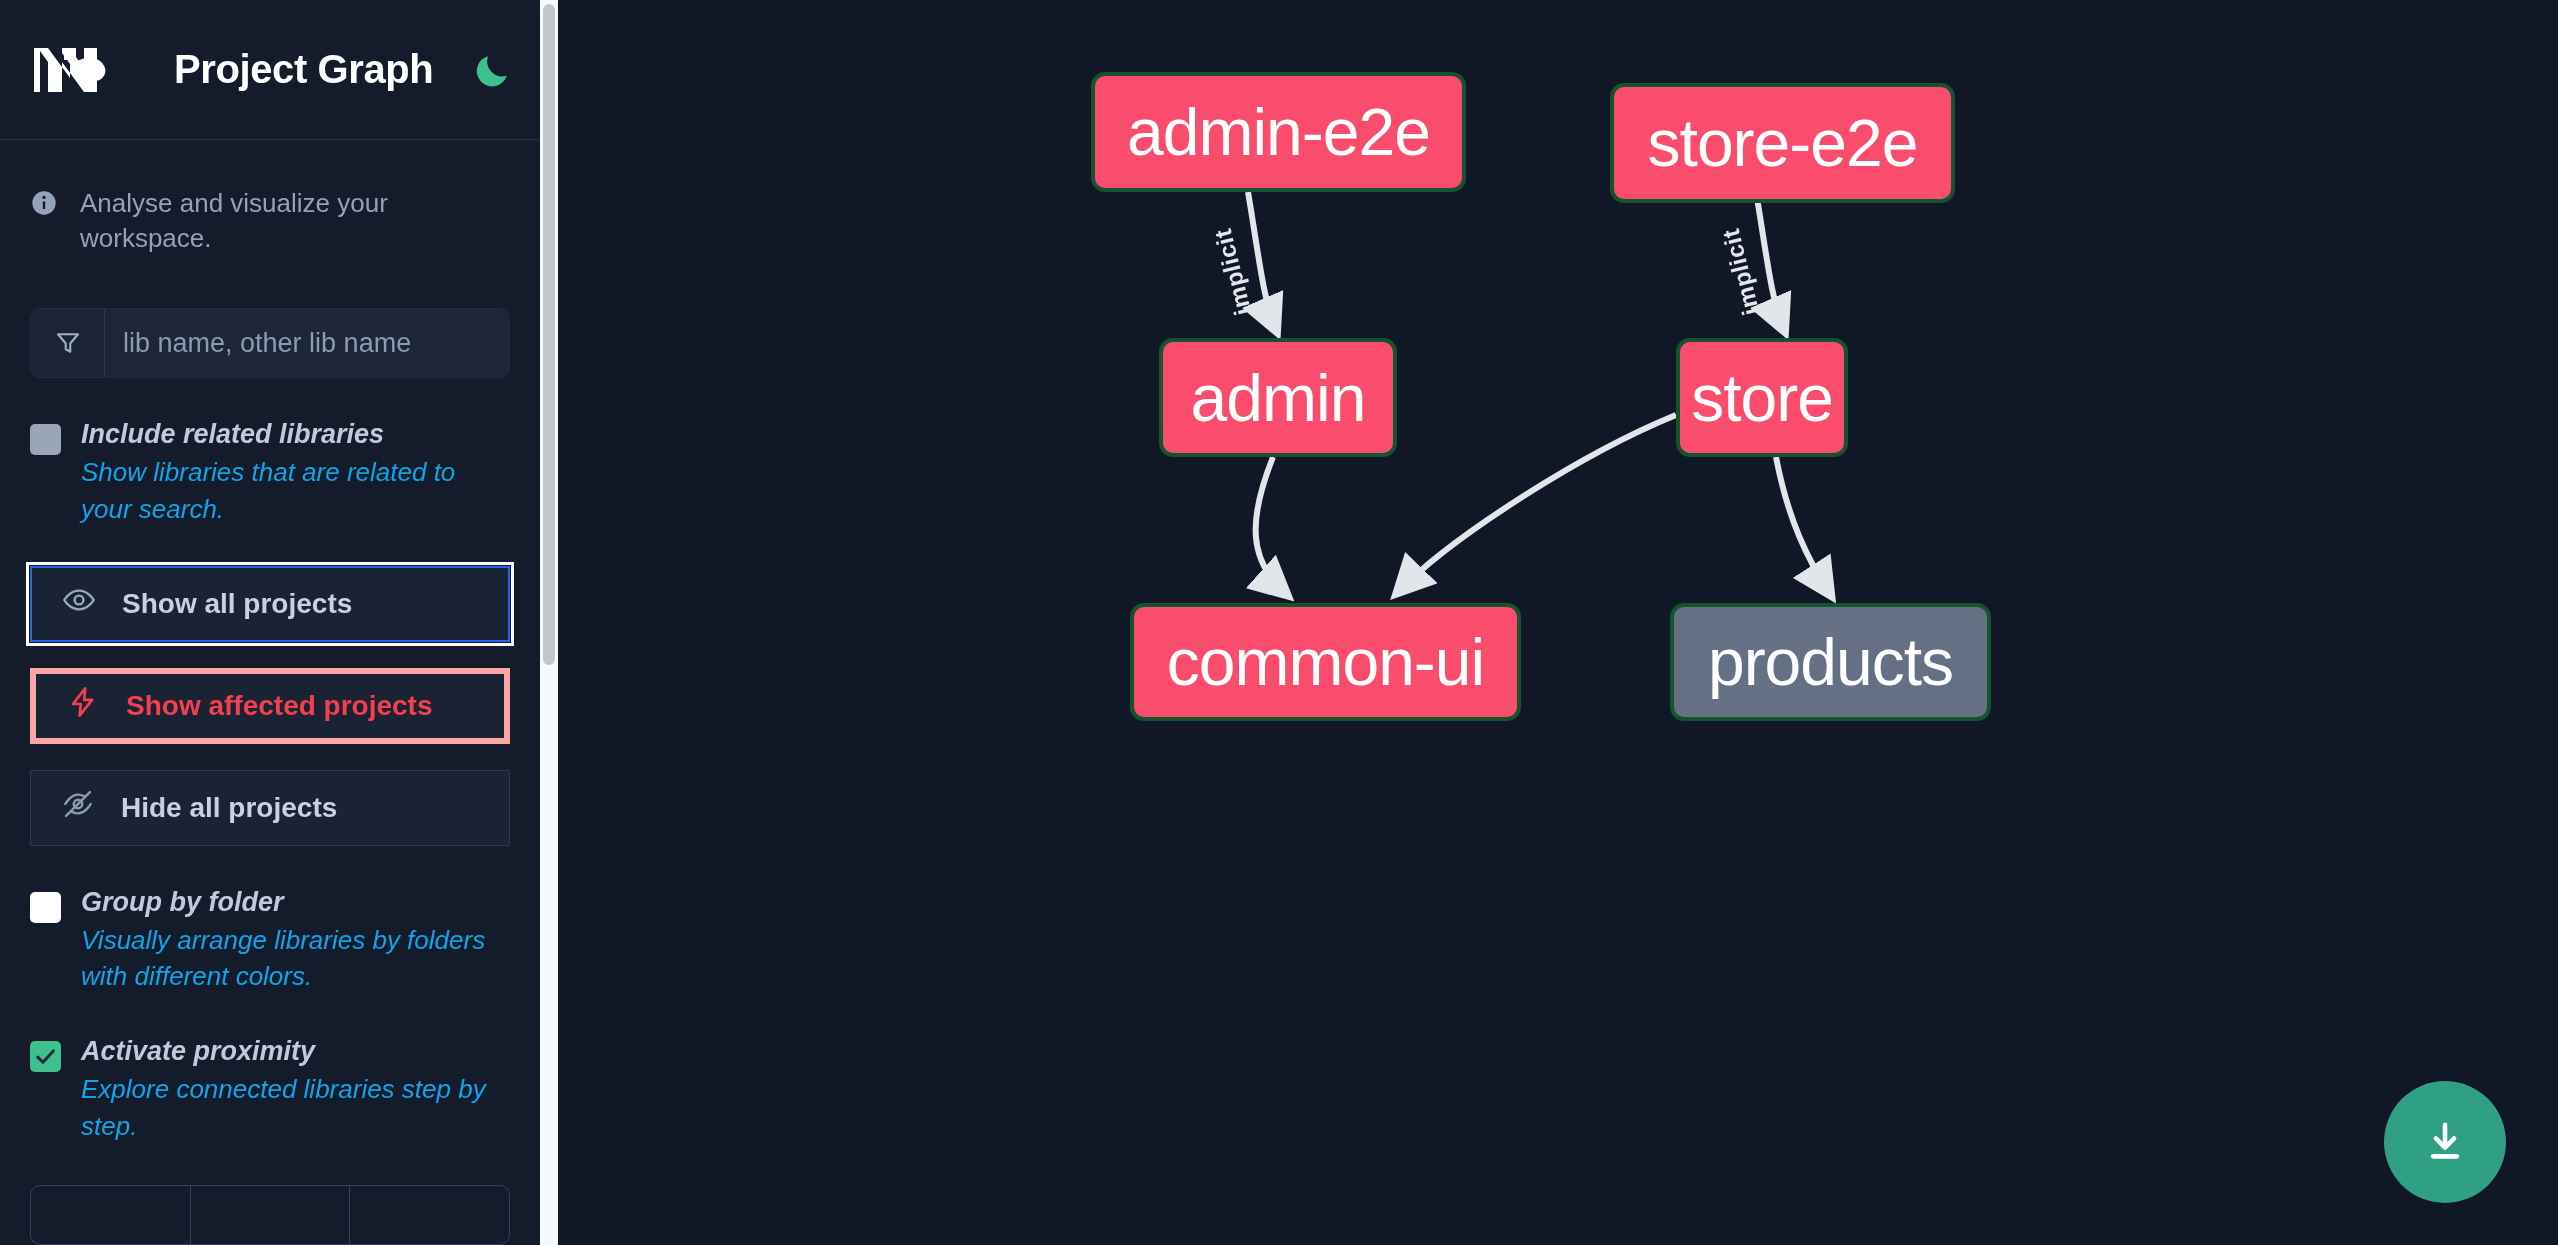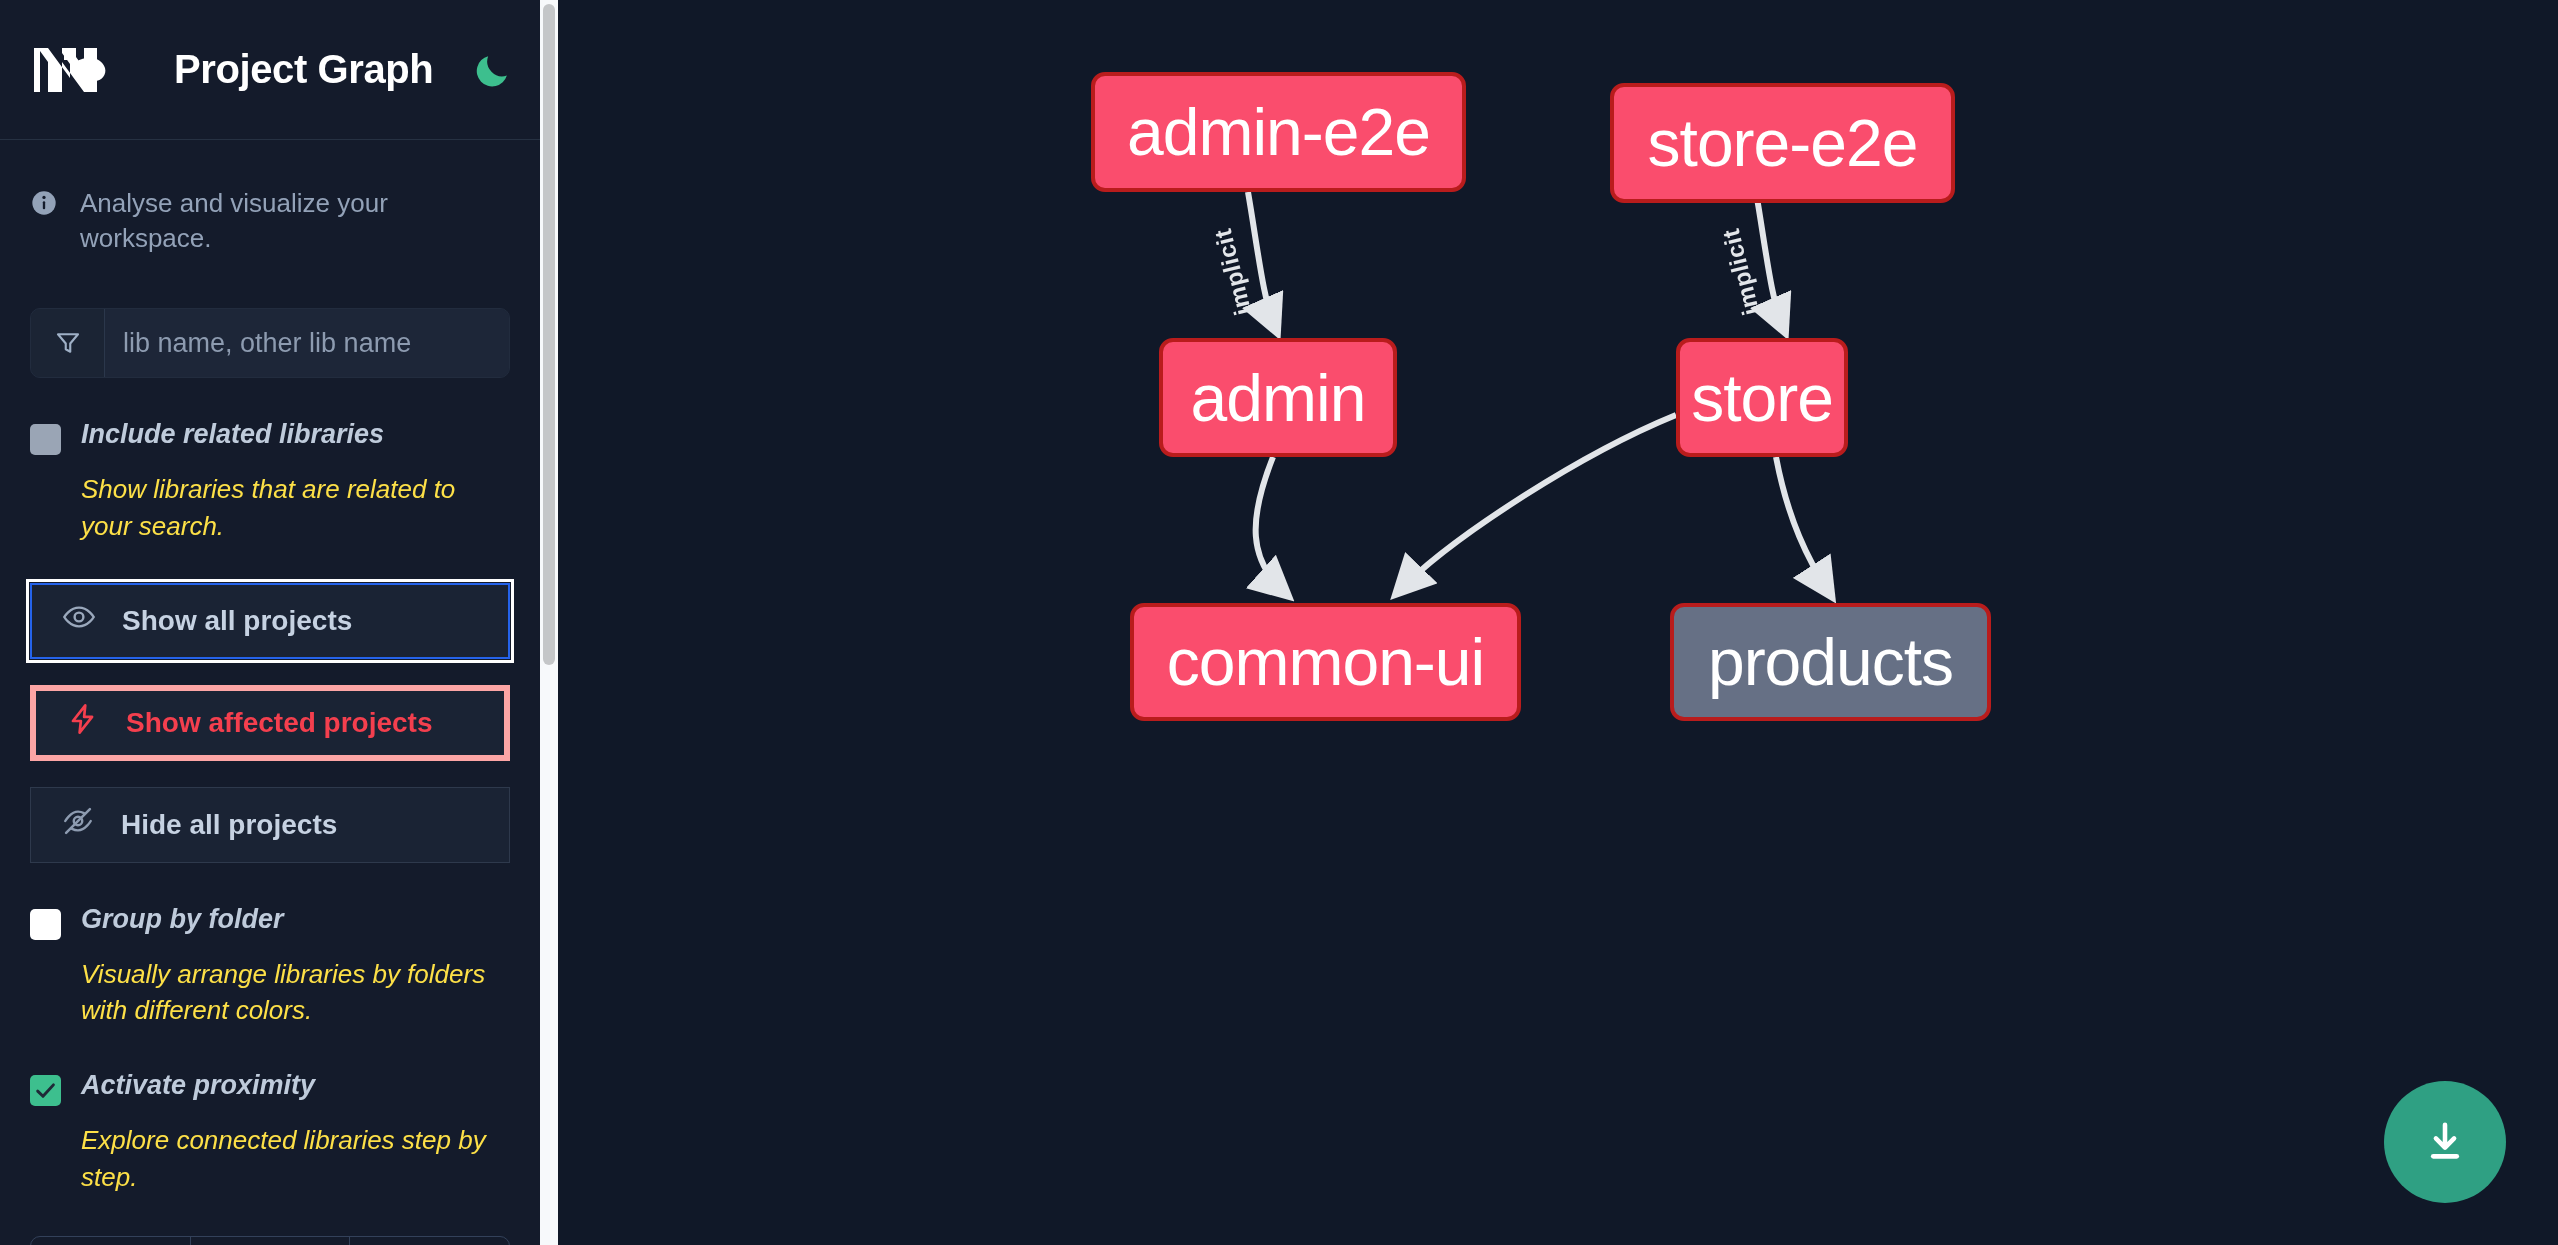--- a/index.html
+++ b/index.html
@@ -66,21 +66,21 @@
   .cbx {
     flex: 0 0 31px; width: 31px; height: 31px; margin-top: 6px;
     border-radius: 5px; cursor: pointer;
     display: flex; align-items: center; justify-content: center;
   }
   .cbx.gray { background: #9AA5B5; }
   .cbx.white { background: #FFFFFF; }
   .cbx.green { background: #3DBF8E; }
   .check-texts { display: flex; flex-direction: column; font-style: italic; }
   .check-title { font-size: 27px; font-weight: 700; color: #BFCBDB; line-height: 1.25; }
-  .check-desc { font-size: 26px; color: #fde047; line-height: 1.42; margin-top: 19px; max-width: 455px; }
+  .check-desc { font-size: 26px; color: #0ea5e9; line-height: 1.42; margin-top: 2px; max-width: 455px; }
 
   .btn-stack { padding: 38px 30px 0 30px; display: flex; flex-direction: column; gap: 26px; }
   .gbtn {
     position: relative; height: 76px; width: 100%;
     display: flex; align-items: center; gap: 26px;
     padding-left: 30px; border-radius: 0; cursor: pointer;
     background: #1A2334; font-size: 28px; font-weight: 700;
     font-family: "Liberation Sans", sans-serif;
   }
   .gbtn .lbl { white-space: nowrap; }
@@ -101,21 +101,21 @@
   #sb-thumb {
     position: absolute; top: 4px; left: 3px; width: 12px; height: 661px;
     background: #C4C6C8; border-radius: 6px; cursor: grab;
   }
 
   
   #canvas { position: relative; flex: 1 1 auto; height: 1245px; background: #101828; overflow: hidden; }
   #graph-svg { position: absolute; inset: 0; width: 100%; height: 100%; }
 
   .gnode {
-    position: absolute; border-radius: 14px; border: 4px solid #b91c1c;
+    position: absolute; border-radius: 14px; border: 4px solid #14532d;
     display: flex; align-items: center; justify-content: center;
     color: #FFFFFF; cursor: pointer; user-select: none;
   }
   .gnode.app { background: #FA4D6D; }
   .gnode.lib { background: #667085; }
   .gnode .nlabel { font-size: 66px; letter-spacing: -1px; white-space: nowrap; }
 
   .edge-label {
     position: absolute; color: #E3E6EA; font-size: 24px; font-weight: 700;
     letter-spacing: 0.5px; transform-origin: center center; white-space: nowrap;

